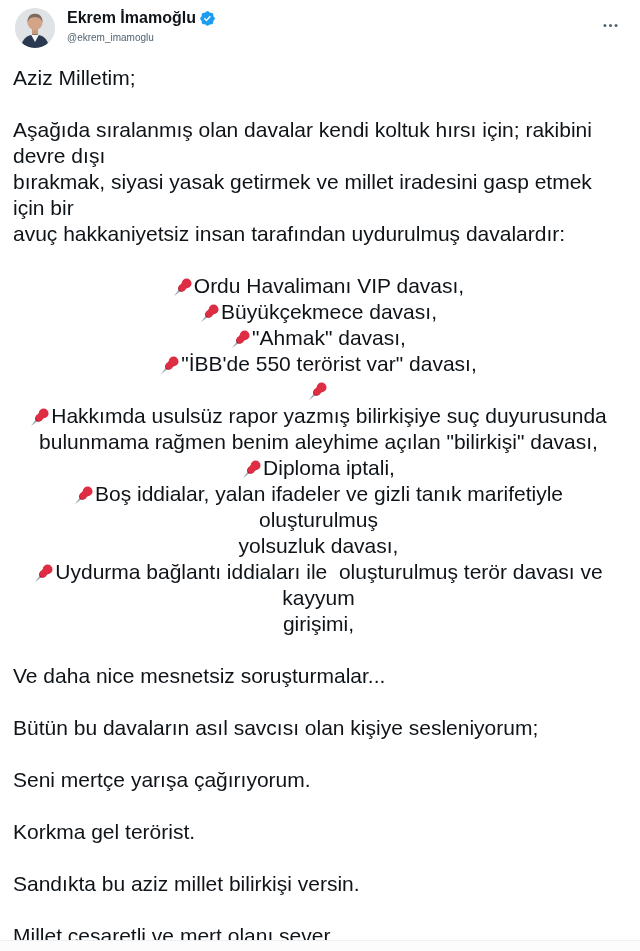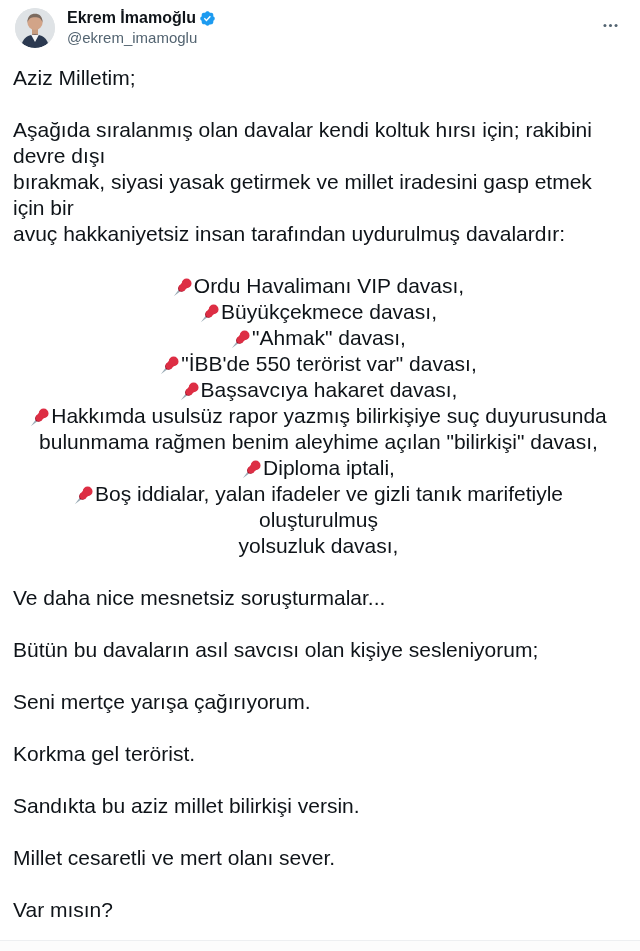--- a/index.html
+++ b/index.html
@@ -35,21 +35,21 @@
     line-height: 20px;
   }
   .display-name {
     font-size: 16px;
     font-weight: 700;
     color: #0f1419;
     cursor: pointer;
   }
   .verified { display: inline-flex; margin-top: 1px; }
   .handle {
-    font-size: 15px;
+    font-size: 10px;
     line-height: 20px;
     color: #536471;
     cursor: pointer;
   }
   .more-btn {
     flex: 0 0 auto;
     margin-top: 4px;
     padding: 4px;
     border-radius: 50%;
     cursor: pointer;
@@ -161,21 +161,21 @@
       <polygon points="17.5,9.5 26.5,18.5 20,24.8 11,15.8" fill="#dd2e44"></polygon>
       <circle cx="16.4" cy="19.6" r="5.8" fill="#dd2e44"></circle>
       <circle cx="24.5" cy="11.5" r="8.8" fill="#dd2e44"></circle>
     </svg></span><span>"İBB'de 550 terörist var" davası,</span></div>
         <div class="pin-line"><span class="pin-icon"><svg viewBox="0 0 36 36">
       <polygon points="1.5,34.5 12.6,19.8 16.2,23.4" fill="#99aab5"></polygon>
       <circle cx="15.2" cy="20.8" r="5.9" fill="#a0041e"></circle>
       <polygon points="17.5,9.5 26.5,18.5 20,24.8 11,15.8" fill="#dd2e44"></polygon>
       <circle cx="16.4" cy="19.6" r="5.8" fill="#dd2e44"></circle>
       <circle cx="24.5" cy="11.5" r="8.8" fill="#dd2e44"></circle>
-    </svg></span><span>Başsavcıya hakaret davası,</span></div>
+    </svg></span></div>
         <div class="pin-line"><span class="pin-icon"><svg viewBox="0 0 36 36">
       <polygon points="1.5,34.5 12.6,19.8 16.2,23.4" fill="#99aab5"></polygon>
       <circle cx="15.2" cy="20.8" r="5.9" fill="#a0041e"></circle>
       <polygon points="17.5,9.5 26.5,18.5 20,24.8 11,15.8" fill="#dd2e44"></polygon>
       <circle cx="16.4" cy="19.6" r="5.8" fill="#dd2e44"></circle>
       <circle cx="24.5" cy="11.5" r="8.8" fill="#dd2e44"></circle>
     </svg></span><span>Hakkımda usulsüz rapor yazmış bilirkişiye suç duyurusunda
 bulunmama rağmen benim aleyhime açılan "bilirkişi" davası,</span></div>
         <div class="pin-line"><span class="pin-icon"><svg viewBox="0 0 36 36">
       <polygon points="1.5,34.5 12.6,19.8 16.2,23.4" fill="#99aab5"></polygon>
@@ -185,20 +185,28 @@
       <circle cx="24.5" cy="11.5" r="8.8" fill="#dd2e44"></circle>
     </svg></span><span>Diploma iptali,</span></div>
         <div class="pin-line"><span class="pin-icon"><svg viewBox="0 0 36 36">
       <polygon points="1.5,34.5 12.6,19.8 16.2,23.4" fill="#99aab5"></polygon>
       <circle cx="15.2" cy="20.8" r="5.9" fill="#a0041e"></circle>
       <polygon points="17.5,9.5 26.5,18.5 20,24.8 11,15.8" fill="#dd2e44"></polygon>
       <circle cx="16.4" cy="19.6" r="5.8" fill="#dd2e44"></circle>
       <circle cx="24.5" cy="11.5" r="8.8" fill="#dd2e44"></circle>
     </svg></span><span>Boş iddialar, yalan ifadeler ve gizli tanık marifetiyle oluşturulmuş
 yolsuzluk davası,</span></div>
+        <div class="pin-line"><span class="pin-icon"><svg viewBox="0 0 36 36">
+      <polygon points="1.5,34.5 12.6,19.8 16.2,23.4" fill="#99aab5"></polygon>
+      <circle cx="15.2" cy="20.8" r="5.9" fill="#a0041e"></circle>
+      <polygon points="17.5,9.5 26.5,18.5 20,24.8 11,15.8" fill="#dd2e44"></polygon>
+      <circle cx="16.4" cy="19.6" r="5.8" fill="#dd2e44"></circle>
+      <circle cx="24.5" cy="11.5" r="8.8" fill="#dd2e44"></circle>
+    </svg></span><span>Uydurma bağlantı iddiaları ile  oluşturulmuş terör davası ve kayyum
+girişimi,</span></div>
       </div>
       <p class="para">Ve daha nice mesnetsiz soruşturmalar...</p>
       <p class="para">Bütün bu davaların asıl savcısı olan kişiye sesleniyorum;</p>
       <p class="para">Seni mertçe yarışa çağırıyorum.</p>
       <p class="para">Korkma gel terörist.</p>
       <p class="para">Sandıkta bu aziz millet bilirkişi versin.</p>
       <p class="para">Millet cesaretli ve mert olanı sever.</p>
       <p class="para">Var mısın?</p>
     </div>
 

